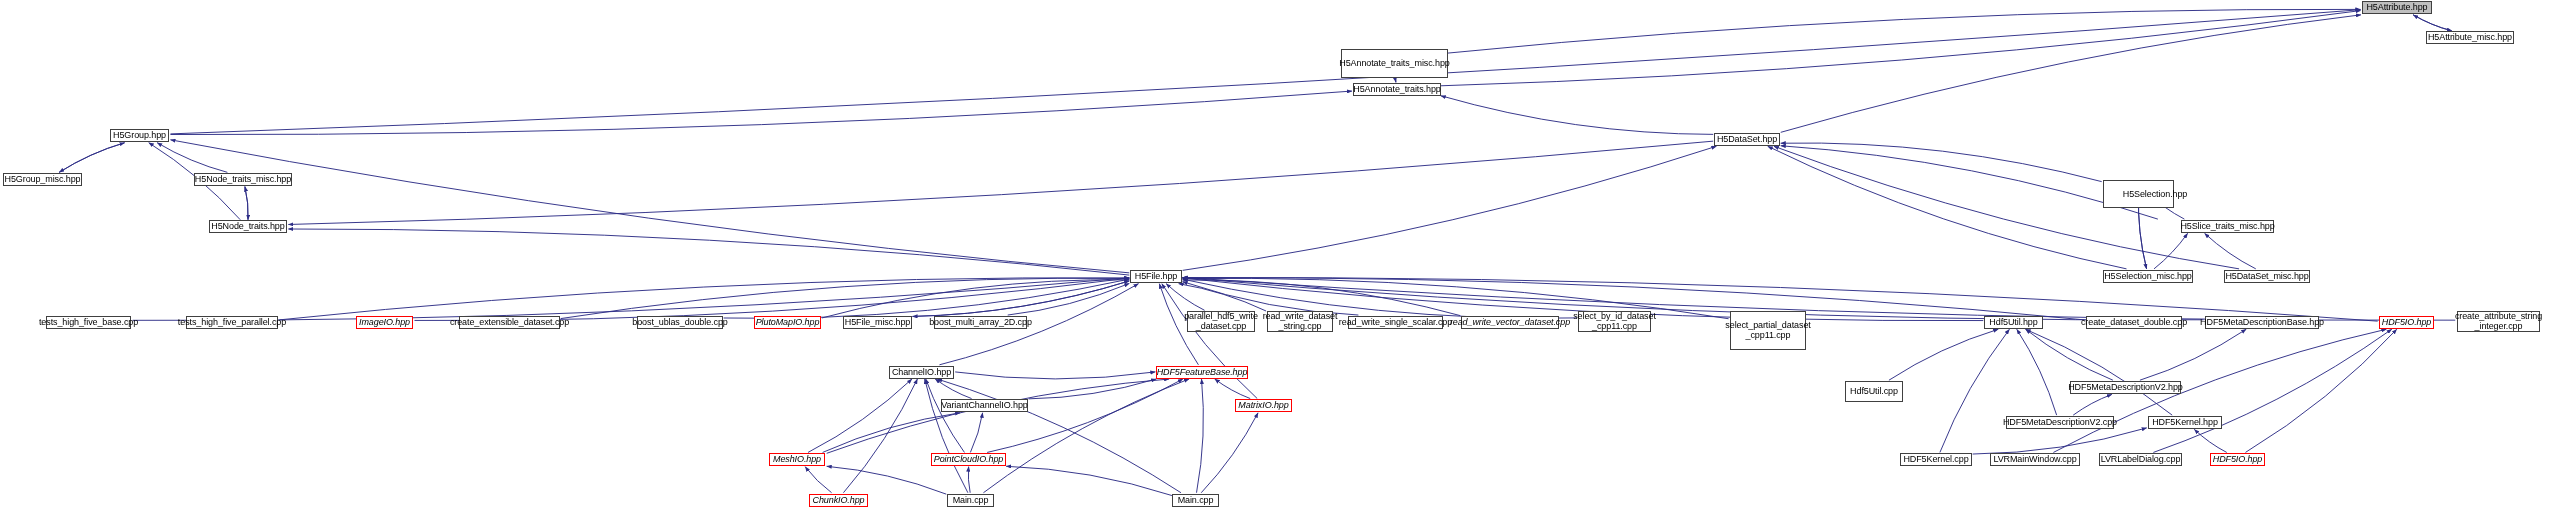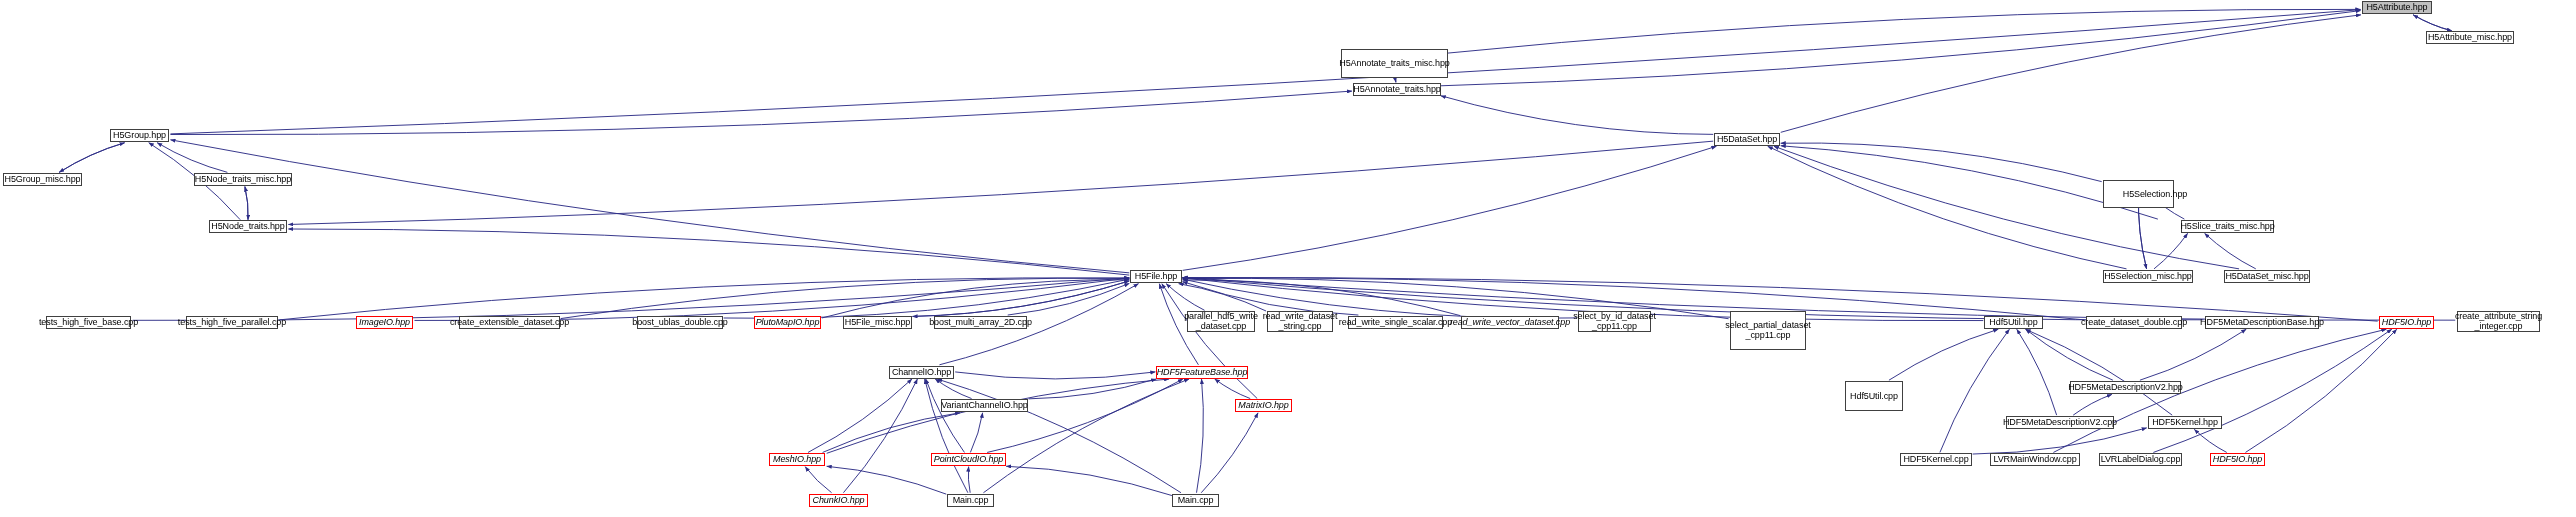--- a/index.html
+++ b/index.html
@@ -177,21 +177,21 @@
       <div class="node two-line" style="left: 1730px; top: 311px; width: 76px; height: 39px;">select_partial_dataset
 _cpp11.cpp</div>
       <div class="node" style="left: 1984px; top: 316px; width: 59px; height: 13px;">Hdf5Util.hpp</div>
       <div class="node" style="left: 2086px; top: 316px; width: 96px; height: 13px;">create_dataset_double.cpp</div>
       <div class="node" style="left: 2205px; top: 316px; width: 114px; height: 13px;">HDF5MetaDescriptionBase.hpp</div>
       <div class="node red" style="left: 2379px; top: 316px; width: 55px; height: 13px;">HDF5IO.hpp</div>
       <div class="node two-line" style="left: 2457px; top: 311px; width: 83px; height: 21.3px;">create_attribute_string
 _integer.cpp</div>
       <div class="node" style="left: 889px; top: 366px; width: 65px; height: 13px;">ChannelIO.hpp</div>
       <div class="node red" style="left: 1156px; top: 366px; width: 92px; height: 13px;">HDF5FeatureBase.hpp</div>
-      <div class="node" style="left: 1845px; top: 381px; width: 58px; height: 30px;">Hdf5Util.cpp</div>
+      <div class="node" style="left: 1845px; top: 381px; width: 58px; height: 21px;">Hdf5Util.cpp</div>
       <div class="node" style="left: 2070px; top: 381px; width: 111px; height: 13px;">HDF5MetaDescriptionV2.hpp</div>
       <div class="node" style="left: 941px; top: 399px; width: 87px; height: 13px;">VariantChannelIO.hpp</div>
       <div class="node red" style="left: 1235px; top: 399px; width: 57px; height: 13px;">MatrixIO.hpp</div>
       <div class="node" style="left: 2006px; top: 416px; width: 108px; height: 13px;">HDF5MetaDescriptionV2.cpp</div>
       <div class="node" style="left: 2148px; top: 416px; width: 74px; height: 13px;">HDF5Kernel.hpp</div>
       <div class="node red" style="left: 769px; top: 453px; width: 56px; height: 13px;">MeshIO.hpp</div>
       <div class="node red" style="left: 931px; top: 453px; width: 75px; height: 13px;">PointCloudIO.hpp</div>
       <div class="node" style="left: 1900px; top: 453px; width: 72px; height: 13px;">HDF5Kernel.cpp</div>
       <div class="node" style="left: 1990px; top: 453px; width: 90px; height: 13px;">LVRMainWindow.cpp</div>
       <div class="node" style="left: 2099px; top: 453px; width: 83px; height: 13px;">LVRLabelDialog.cpp</div>

